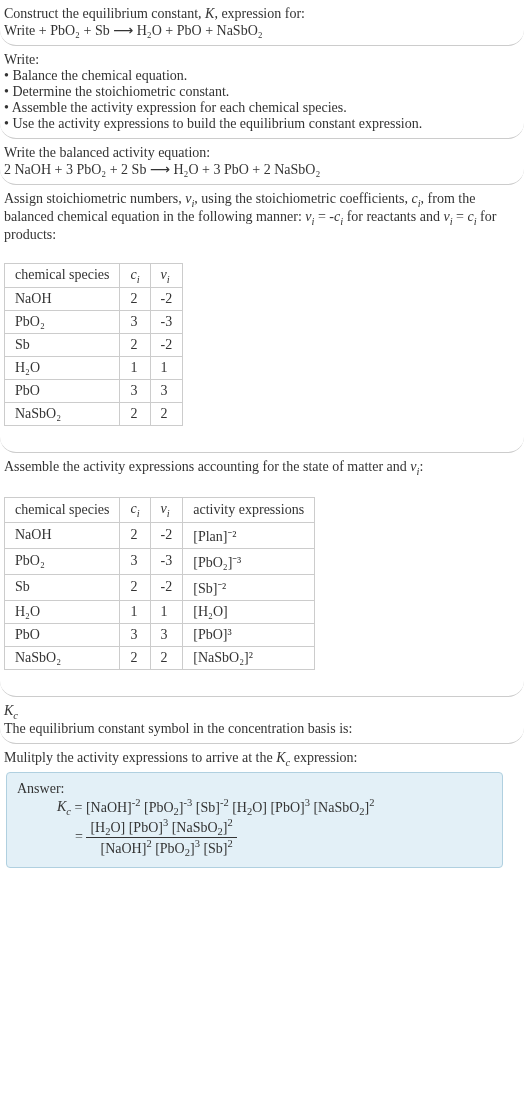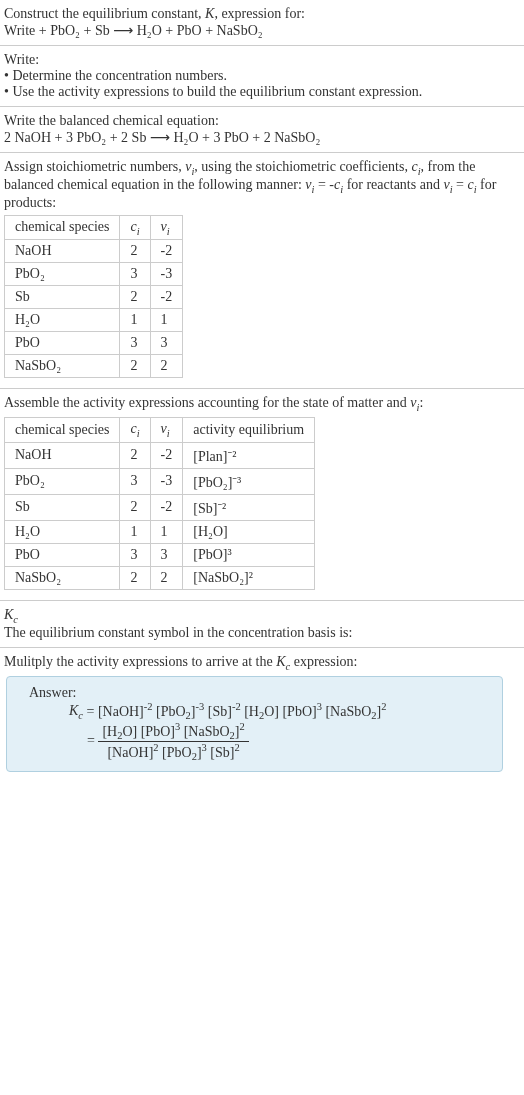--- a/index.html
+++ b/index.html
@@ -7,72 +7,75 @@
     font-size: 14px;
     color: #333;
     background: #fff;
     margin: 0;
     padding: 0;
     width: 524px;
   }
   .section {
     padding: 6px 4px;
     border-bottom: 1px solid #ccc;
+    border-radius: 16px;
   }
   .section:last-child { border-bottom: none; }
   .answer-box {
     background: #e3f0f7;
     border: 1px solid #b0d0e0;
     border-radius: 4px;
-    padding: 8px 22px;
+    padding: 8px 10px;
     margin: 4px 17px 8px 2px;
   }
   table.data {
     border-collapse: collapse;
-    margin: 4px 0;
+    margin: 20px 0;
     font-family: Liberation Serif, serif;
   }
   table.data th, table.data td {
     border: 1px solid #ccc;
     padding: 3px 10px;
     text-align: left;
     font-weight: normal;
   }
   table.data th { background: #fff; }
   .sub { vertical-align: sub; font-size: 0.75em; }
   .sup { vertical-align: super; font-size: 0.75em; }
   .ital { font-style: italic; }
   .indent { margin-left: 40px; }
   .frac {
     display: inline-block;
     vertical-align: middle;
-    text-align: center;
+    text-align: right;
   }
   .frac .num { display:block; border-bottom:1px solid #333; padding: 0 4px;}
   .frac .den { display:block; padding: 0 4px;}
   .nowrap { white-space: nowrap; }
 </style>
 </head>
 <body>
 
 <div class="section">
   <div>
     Construct the equilibrium constant, <span class="ital">K</span>, expression for:
   </div>
   <div>Write + PbO₂ + Sb ⟶ H₂O + PbO + NaSbO₂</div>
 </div>
 
 <div class="section">
   <div>Write:</div>
-  <div>• Determine the concentration numbers.</div>
+  <div>• Balance the chemical equation.</div>
+  <div>• Determine the stoichiometric constant.</div>
+  <div>• Assemble the activity expression for each chemical species.</div>
   <div>• Use the activity expressions to build the equilibrium constant expression.</div>
 </div>
 
 <div class="section">
-  <div>Write the balanced chemical equation:</div>
+  <div>Write the balanced activity equation:</div>
   <div>2 NaOH + 3 PbO₂ + 2 Sb ⟶ H₂O + 3 PbO + 2 NaSbO₂</div>
 </div>
 
 <div class="section">
   <div>
     Assign stoichiometric numbers, <span class="ital">ν<span class="sub">i</span></span>, using the stoichiometric coefficients, <span class="ital">c<span class="sub">i</span></span>, from the balanced chemical equation in the following manner: <span class="ital">ν<span class="sub">i</span></span> = -<span class="ital">c<span class="sub">i</span></span> for reactants and <span class="ital">ν<span class="sub">i</span></span> = <span class="ital">c<span class="sub">i</span></span> for products:
   </div>
   <table class="data">
     <tbody>
         <tr>
@@ -117,21 +120,21 @@
 <div class="section">
   <div>
     Assemble the activity expressions accounting for the state of matter and <span class="ital">ν<span class="sub">i</span></span>:
   </div>
   <table class="data">
     <tbody>
         <tr>
       <th>chemical species</th>
       <th><span class="ital">c<span class="sub">i</span></span></th>
       <th><span class="ital">ν<span class="sub">i</span></span></th>
-      <th>activity equilibrium</th>
+      <th>activity expressions</th>
     </tr>
     <tr>
           <td>NaOH</td>
           <td>2</td>
           <td>-2</td>
           <td>[Plan]⁻²</td>
         </tr>
     <tr>
           <td>PbO₂</td>
           <td>3</td>

